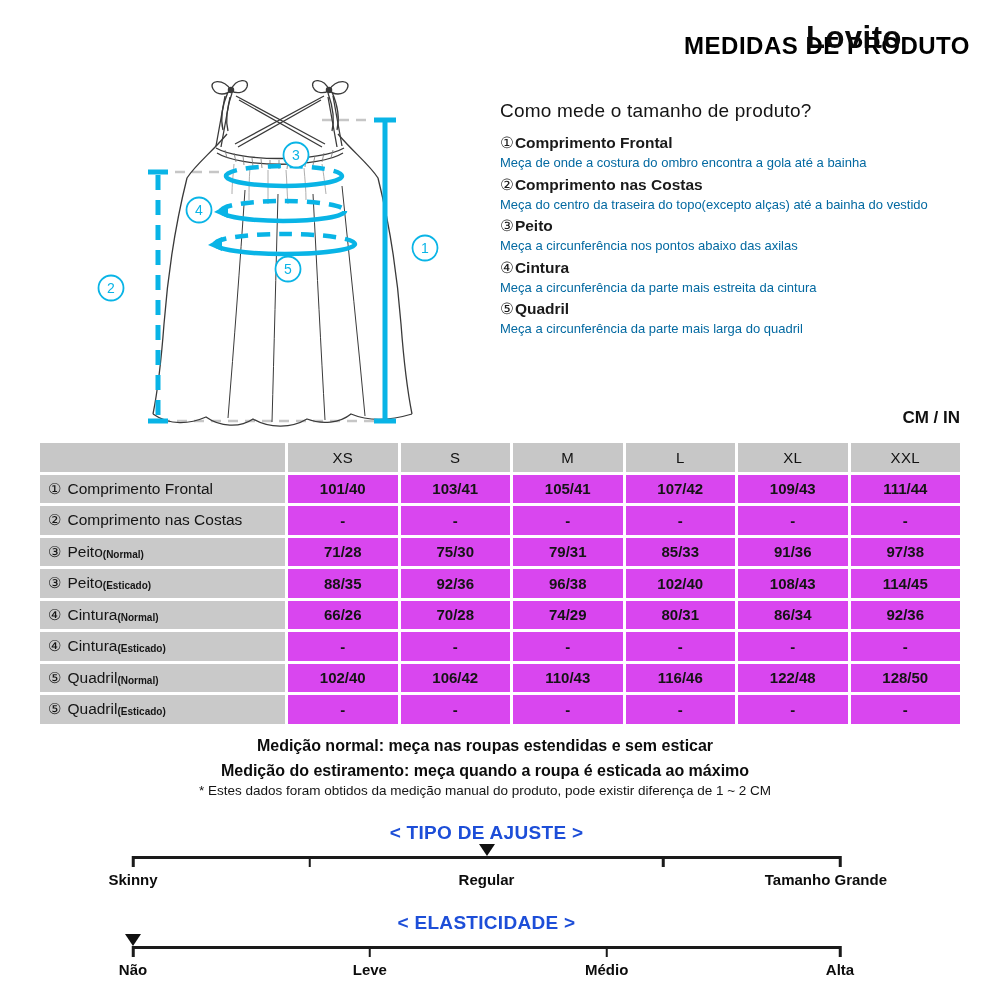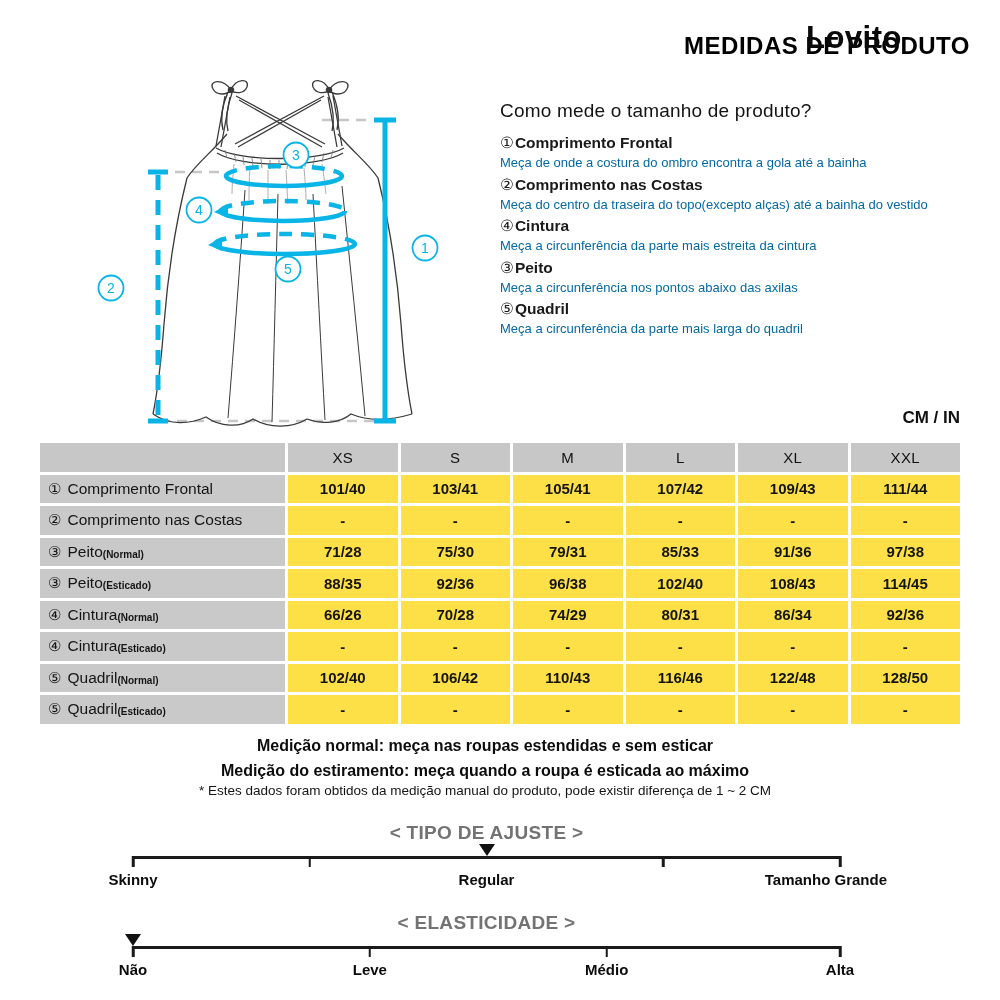--- a/index.html
+++ b/index.html
@@ -24,32 +24,32 @@
   .unit-label { position:absolute; top:408px; right:40px; font-size:17px; font-weight:700; }
 
   
   #size-table { position:absolute; left:40px; top:443px; width:920px;
     display:grid; grid-template-columns:245px repeat(6,1fr); gap:3px; grid-auto-rows:28.5px; background:#fff; }
   .cell { display:flex; align-items:center; justify-content:center; font-size:15px; overflow:hidden; white-space:nowrap; }
   .cell.head { background:#c7c7c7; font-weight:400; letter-spacing:.3px; }
   .cell.rowlabel { background:#c9c9c9; justify-content:flex-start; padding-left:8px; font-size:15.5px; font-weight:400; color:#151515; }
   .cell.rowlabel .num { margin-right:6px; font-size:15px; }
   .cell.rowlabel .sub { font-size:10px; font-weight:700; position:relative; top:2.5px; }
-  .cell.val { background:#fde047; font-weight:700; color:#141414; }
+  .cell.val { background:#d946ef; font-weight:700; color:#141414; }
 
   
   .notes { position:absolute; top:733px; left:0; width:970px; text-align:center; }
   .notes .n-bold { font-size:16px; font-weight:800; line-height:25px; color:#0c0c0c; }
   .notes .n-small { font-size:13.5px; font-weight:500; color:#141414; }
 
   
   .scale { position:absolute; left:133px; width:707px; }
   #fit-scale { top:822px; }
   #elasticity-scale { top:912px; }
-  .sc-title { text-align:center; font-size:19px; font-weight:800; letter-spacing:.3px; color:#737373; }
+  .sc-title { text-align:center; font-size:19px; font-weight:800; letter-spacing:.3px; color:#1d4ed8; }
   .sc-line { position:relative; height:3px; background:#1a1a1a; margin-top:12px; }
   .sc-tick { position:absolute; top:0; width:2.5px; height:11px; background:#1a1a1a; transform:translateX(-50%); }
   .sc-marker { position:absolute; top:-12px; transform:translateX(-50%); width:0; height:0;
     border-left:8px solid transparent; border-right:8px solid transparent; border-top:12px solid #111; }
   .sc-labels { position:relative; height:20px; margin-top:12px; }
   .sc-label { position:absolute; transform:translateX(-50%); font-size:15px; font-weight:700; white-space:nowrap; color:#0c0c0c; }
 </style>
 </head>
 <body>
 
@@ -153,26 +153,26 @@
   <div id="guide-items">
       <div class="g-item">
         <div class="g-label"><span class="gnum">①</span><span>Comprimento Frontal</span></div>
         <div class="g-desc">Meça de onde a costura do ombro encontra a gola até a bainha</div>
       </div>
       <div class="g-item">
         <div class="g-label"><span class="gnum">②</span><span>Comprimento nas Costas</span></div>
         <div class="g-desc">Meça do centro da traseira do topo(excepto alças) até a bainha do vestido</div>
       </div>
       <div class="g-item">
+        <div class="g-label"><span class="gnum">③</span><span>Peito</span></div>
+        <div class="g-desc">Meça a circunferência nos pontos abaixo das axilas</div>
+      </div>
+      <div class="g-item">
         <div class="g-label"><span class="gnum">④</span><span>Cintura</span></div>
         <div class="g-desc">Meça a circunferência da parte mais estreita da cintura</div>
-      </div>
-      <div class="g-item">
-        <div class="g-label"><span class="gnum">③</span><span>Peito</span></div>
-        <div class="g-desc">Meça a circunferência nos pontos abaixo das axilas</div>
       </div>
       <div class="g-item">
         <div class="g-label"><span class="gnum">⑤</span><span>Quadril</span></div>
         <div class="g-desc">Meça a circunferência da parte mais larga do quadril</div>
       </div>
     </div>
 </div>
 
 <div class="unit-label">CM / IN</div>
 

